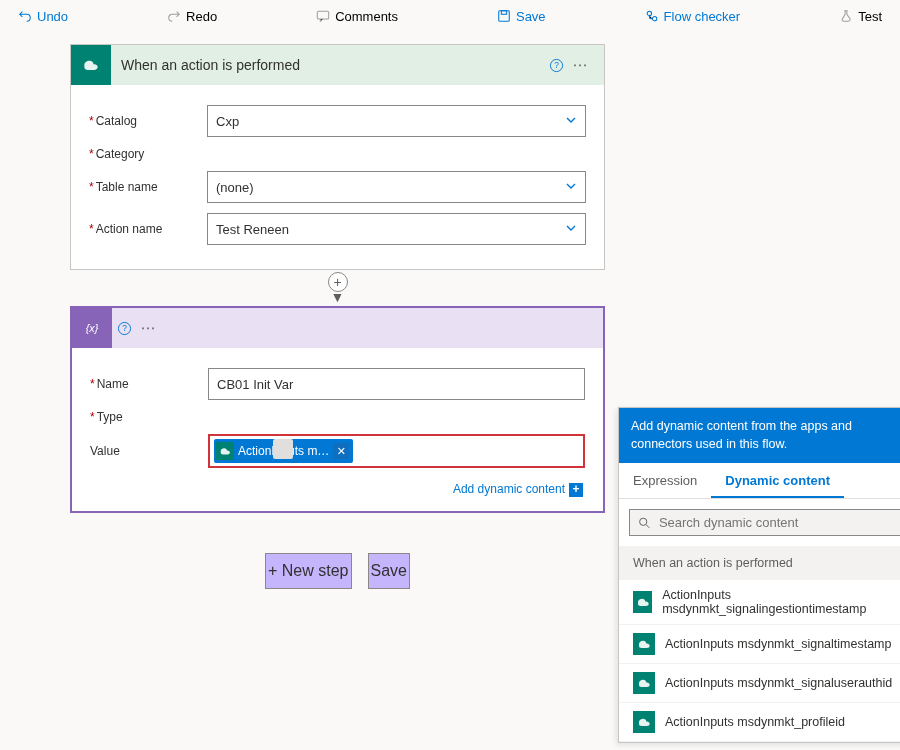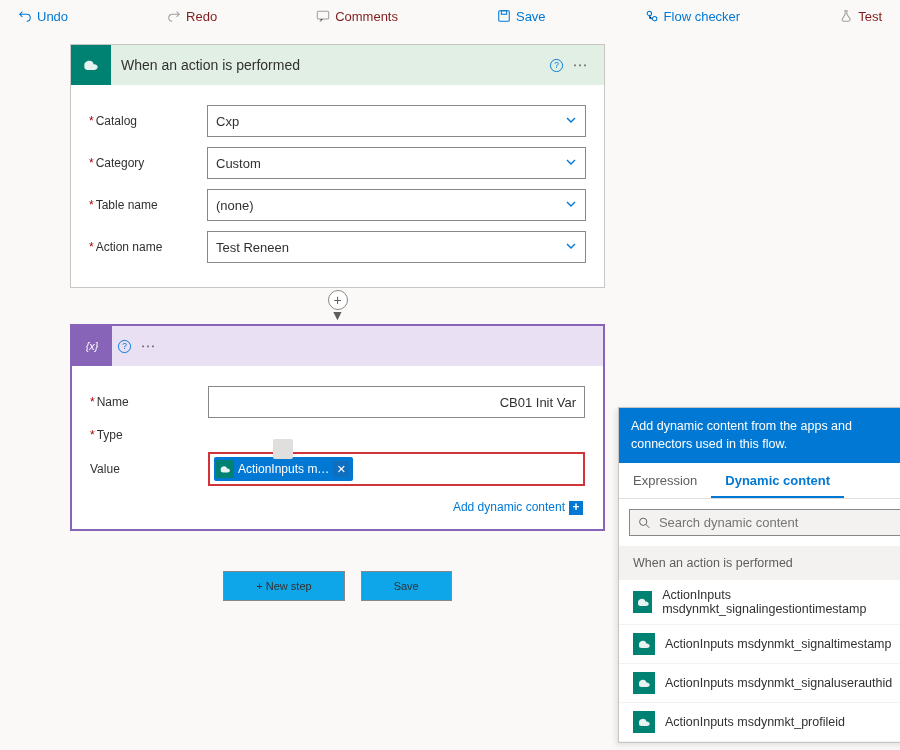--- a/index.html
+++ b/index.html
@@ -1,19 +1,19 @@
 <!DOCTYPE html>
 <html><head>
 <meta charset="utf-8">
 <style>
   * { box-sizing: border-box; margin: 0; padding: 0; }
   body { font-family: "Segoe UI", -apple-system, sans-serif; font-size: 13px; background: #faf9f8; color: #323130; width: 900px; height: 750px; overflow: hidden; position: relative; }
 
   .toolbar { display: flex; justify-content: space-between; align-items: center; padding: 4px 10px; gap: 4px; height: 32px; }
-  .tool-btn { display: flex; align-items: center; gap: 5px; padding: 4px 8px; color: #7f1d1d; cursor: pointer; font-size: 13px; }
+  .tool-btn { display: flex; align-items: center; gap: 5px; padding: 4px 8px; color: #000000; cursor: pointer; font-size: 13px; }
   .tool-btn.blue { color: #0078d4; }
   .tool-btn svg, .tool-btn .icon { width: 14px; height: 14px; }
 
   .canvas { position: relative; padding: 12px 0 0 70px; width: 605px; }
 
   .card { border: 1px solid #c8c6c4; background: #fff; margin-bottom: 0; }
   .card-header { display: flex; align-items: center; height: 40px; padding: 0 12px 0 0; }
   .card-header.green { background: #e1efe5; }
   .card-header.purple { background: #e9e0f4; }
   .header-iconbox { width: 40px; height: 40px; display:flex; align-items:center; justify-content:center; }
@@ -25,38 +25,38 @@
 
   .card-body { padding: 10px 18px 14px 18px; }
   .field-row { display:flex; align-items:center; margin: 10px 0; }
   .field-label { width: 118px; font-size: 12px; color: #323130; }
   .field-label .req { color: #a80000; margin-right: 2px; }
 
   .select-box, .text-input, .value-box {
     flex: 1; height: 32px; border: 1px solid #8a8886; background: #fff; display:flex; align-items:center; justify-content:space-between; padding: 0 8px; font-size: 13px;
   }
   .select-box .chev { color: #0078d4; }
-  .text-input { justify-content:flex-end; }
+  .text-input { justify-content:flex-start; }
 
   .value-box { justify-content:flex-start; border: 2px solid #d13438; height: 34px; padding: 3px 4px; gap: 4px; }
   .token { display:flex; align-items:center; background:#0078d4; color:#fff; height:24px; padding:0 4px 0 2px; border-radius:2px; font-size:12px; }
   .token .tk-icon { width:18px; height:18px; background:#008272; margin-right:4px; display:flex; align-items:center; justify-content:center; }
   .token .tk-x { margin-left:4px; background:#106ebe; width:16px; height:16px; display:flex; align-items:center; justify-content:center; font-size:11px; cursor:pointer;}
 
   .dyn-content-link { text-align:right; font-size:12px; color:#0078d4; padding:4px 2px 0 0; }
   .dyn-content-link .plus { display:inline-block; width:14px; height:14px; background:#0078d4; color:#fff; text-align:center; line-height:13px; margin-left:4px; font-weight:bold;}
 
   .connector { display:flex; flex-direction:column; align-items:center; padding:2px 0 4px 0; }
   .plus-circle { width:20px; height:20px; border-radius:50%; border:1px solid #8a8886; background:#fff; display:flex; align-items:center; justify-content:center; font-size:14px; color:#605e5c; cursor:pointer;}
   .arrow-down { font-size:14px; color:#605e5c; line-height:10px; }
 
   .card.selected { border: 2px solid #8764b8; }
 
   .add-buttons { display:flex; justify-content:center; gap:16px; margin-top:40px; }
-  .btn { border:1px solid #8a8886; background:#0ea5e9; padding:8px 32px; font-size:11px; cursor:pointer; }
+  .btn { border:1px solid #8a8886; background:#c4b5fd; padding:8px 2px; font-size:16px; cursor:pointer; }
 
   .save-note { position:absolute; left:273px; top:407px; width:20px; height:20px; background:#e1dfdd; border-radius:2px; }
 
   
   .flyout { position:absolute; left:618px; top:407px; width:300px; background:#fff; border:1px solid #c8c6c4; box-shadow:-2px 2px 6px rgba(0,0,0,.1); }
   .fly-head { background:#0078d4; color:#fff; padding:10px 12px; font-size:12.5px; line-height:1.4; }
   .fly-tabs { display:flex; border-bottom:1px solid #e1dfdd; }
   .fly-tab { padding:10px 14px 8px; font-size:13px; color:#605e5c; cursor:pointer; }
   .fly-tab.active { color:#0078d4; border-bottom:2px solid #0078d4; font-weight:600; }
   .fly-search { margin:10px; border:1px solid #8a8886; background:#f3f2f1; display:flex; align-items:center; padding:5px 8px; gap:8px; }
@@ -134,26 +134,20 @@
         <div class="field-label"><span class="req">*</span><span>Catalog</span></div>
         <div class="select-box">
           <span>Cxp</span>
           <span class="chev"><svg width="12" height="12" viewBox="0 0 12 12">
                 <path fill="none" stroke="#0078d4" stroke-width="1.4" d="M2 4l4 4 4-4"></path>
               </svg></span>
         </div>
       </div>
       <div class="field-row">
         <div class="field-label"><span class="req">*</span><span>Category</span></div>
-        <div class="select-box">
-          <span>Custom</span>
-          <span class="chev"><svg width="12" height="12" viewBox="0 0 12 12">
-                <path fill="none" stroke="#0078d4" stroke-width="1.4" d="M2 4l4 4 4-4"></path>
-              </svg></span>
-        </div>
       </div>
       <div class="field-row">
         <div class="field-label"><span class="req">*</span><span>Table name</span></div>
         <div class="select-box">
           <span>(none)</span>
           <span class="chev"><svg width="12" height="12" viewBox="0 0 12 12">
                 <path fill="none" stroke="#0078d4" stroke-width="1.4" d="M2 4l4 4 4-4"></path>
               </svg></span>
         </div>
       </div>

